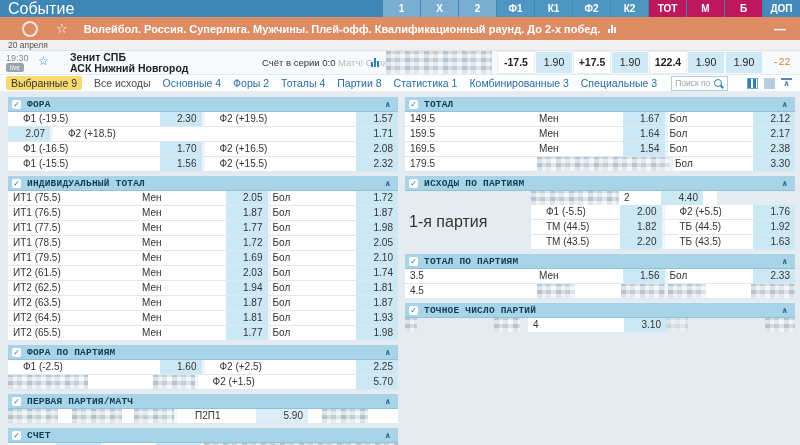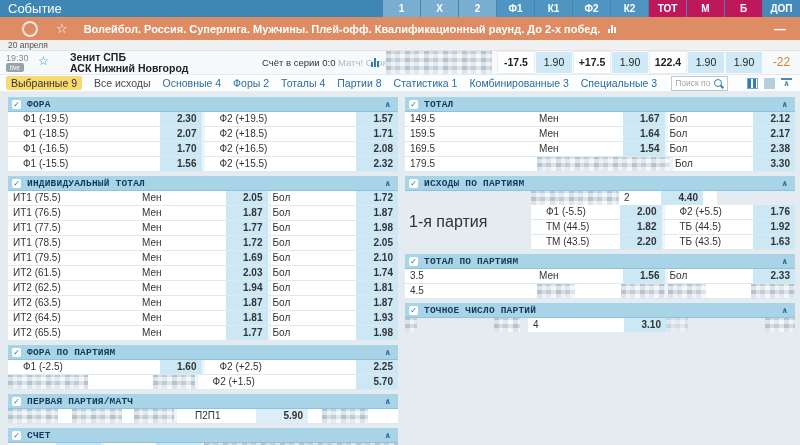--- a/index.html
+++ b/index.html
@@ -1,20 +1,20 @@
 <!DOCTYPE html>
 <html><head>
 <meta charset="utf-8">
 <style>
   html,body{margin:0;padding:0;}
   body{width:800px;height:445px;overflow:hidden;background:#e4ecf1;
        font-family:"Liberation Sans","DejaVu Sans",sans-serif;position:relative;}
   
   .topbar{height:17px;background:#3e86b3;display:flex;color:#fff;}
-  .topbar-label{flex:1;font-size:13px;line-height:17px;padding-left:8px;}
+  .topbar-label{flex:1;font-size:16px;line-height:17px;padding-left:8px;}
   .topbar-cells{display:flex;}
   .tcell{width:38px;box-sizing:border-box;text-align:center;font-size:10px;font-weight:bold;
          line-height:17px;border-left:1px solid #3e86b3;}
   .tc-light{background:#79aed1}.tc-dark{background:#4f95c2}
   .tc-mid{background:#be185d}.tc-dop{background:#4489b7}
   
   .leaguebar{height:23px;background:#dd8c63;display:flex;align-items:center;color:#fff;}
   .lg-logo{width:12px;height:12px;border:2px solid #f3e6de;border-radius:50%;margin-left:22px;flex:none;}
   .lg-star{font-size:13px;margin-left:18px;line-height:13px;}
   .lg-title{font-size:11px;font-weight:bold;margin-left:16px;white-space:nowrap;}
@@ -35,21 +35,21 @@
   .m-series{position:absolute;left:262px;top:6px;font-size:9.5px;color:#333;}
   .m-tv{position:absolute;left:338px;top:6px;font-size:9.5px;color:#b3b9be;}
   .m-chart{position:absolute;left:371px;top:7px;display:flex;align-items:flex-end;gap:1px;}
   .m-chart i{display:block;width:2px;background:#2f7fb5;}
   .m-chart i:nth-child(1){height:5px}.m-chart i:nth-child(2){height:9px}.m-chart i:nth-child(3){height:6px}
   .m-blur{position:absolute;left:386px;top:0;width:106px;height:23px;}
   .m-odds{position:absolute;left:497px;top:0;right:0;display:flex;height:23px;}
   .mo{width:38px;box-sizing:border-box;text-align:center;font-size:10.5px;line-height:21px;}
   .mo-h{background:#fff;font-weight:bold;color:#222;border:1px solid #e9eef1;}
   .mo-p{background:#cfe9f6;color:#222;border:1px solid #f6fafc;}
-  .mo-dop{width:37px;color:#d9822b;font-size:12px;line-height:23px;}
+  .mo-dop{width:37px;color:#d9822b;font-size:10px;line-height:23px;font-family:Liberation Mono, monospace;}
   
   .tabsrow{height:17px;background:#fcfdfe;border-bottom:1px solid #e8eef2;box-sizing:border-box;
            display:flex;align-items:center;padding-left:6px;}
   .tab{font-size:10.5px;color:#2a6da5;margin-right:12px;white-space:nowrap;cursor:pointer;}
   .tab.active{background:#f8da6e;color:#333;padding:1px 5px;border-radius:2px;}
   .tab.plain{color:#4a4a4a;}
   .searchbox{width:55px;height:13px;border:1px solid #bcc9d2;background:#fff;display:flex;align-items:center;margin-left:2px;}
   .searchbox input{border:none;outline:none;width:38px;font-size:8.5px;color:#666;padding:0 0 0 3px;background:transparent;
                    font-family:"Liberation Sans","DejaVu Sans",sans-serif;}
   .searchbox input::placeholder{color:#9aa5ad;}
@@ -70,21 +70,21 @@
   .sec-t{font-size:9.5px;font-weight:bold;color:#123c56;margin-left:6px;letter-spacing:.2px;white-space:nowrap;font-family:Liberation Mono, monospace;}
   .sec-c{margin-left:auto;margin-right:7px;color:#2e6e96;font-size:8px;font-weight:bold;cursor:pointer;}
   .row{display:flex;height:14px;border-bottom:1px solid #dce9f1;background:#fff;align-items:stretch;
        font-size:10px;color:#333;}
   .row.trans{background:transparent;border-bottom:none;}
   .c{line-height:14px;white-space:nowrap;overflow:hidden;box-sizing:border-box;}
   .c-lbl{flex:1;padding-left:15px;}
   .c-lbl0{background:#fff;padding-left:5px;}
   .c-name{width:132px;flex:none;padding-left:5px;}
   .c-sel{flex:1;padding-left:2px;}
-  .c-odd{width:42px;flex:none;background:#cde8f5;font-weight:bold;text-align:right;padding-right:5px;cursor:pointer;}
+  .c-odd{width:42px;flex:none;background:#cde8f5;font-weight:normal;text-align:right;padding-right:5px;cursor:pointer;}
   .c-oddl{background:#ddeef8;}
   .c-gapc{width:3px;flex:none;background:#eef4f8;}
   .c-sp{background:transparent;}
   .c-wsp{background:#fff;}
   .c-blurl{opacity:.55;}
   .blurpx{background-image:
       repeating-linear-gradient(0deg,rgba(255,255,255,.45) 0 4px,rgba(120,140,155,.14) 4px 8px),
       repeating-linear-gradient(90deg,#bfcdd7 0 5px,#e4eaee 5px 9px,#ccd8e0 9px 14px,#eef1f4 14px 19px);}
   .grp{display:flex;}
   .grp-l{width:126px;flex:none;position:relative;}
@@ -183,21 +183,20 @@
           <span class="sec-c">∧</span>
         </div>
         <div class="row">
           <span class="c c-lbl">Ф1 (-19.5)</span>
           <span class="c c-odd">2.30</span>
           <span class="c c-gapc"></span>
           <span class="c c-lbl">Ф2 (+19.5)</span>
           <span class="c c-odd">1.57</span>
         </div>
         <div class="row">
-          <span class="c c-lbl">Ф1 (-18.5)</span>
           <span class="c c-odd">2.07</span>
           <span class="c c-gapc"></span>
           <span class="c c-lbl">Ф2 (+18.5)</span>
           <span class="c c-odd">1.71</span>
         </div>
         <div class="row">
           <span class="c c-lbl">Ф1 (-16.5)</span>
           <span class="c c-odd">1.70</span>
           <span class="c c-gapc"></span>
           <span class="c c-lbl">Ф2 (+16.5)</span>

